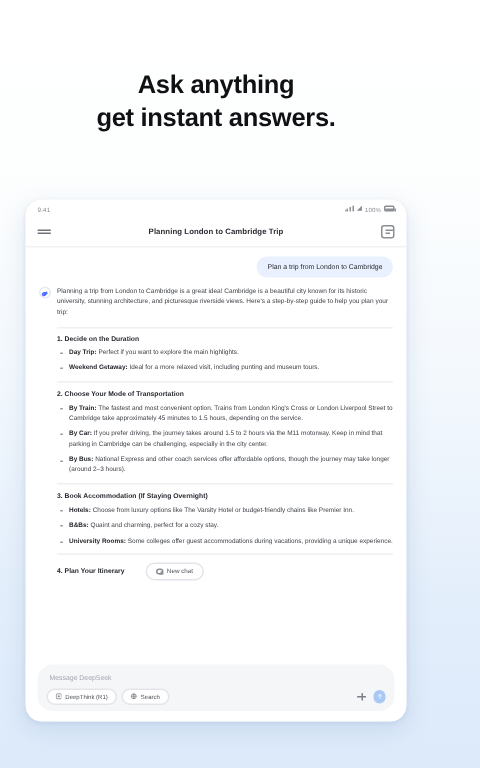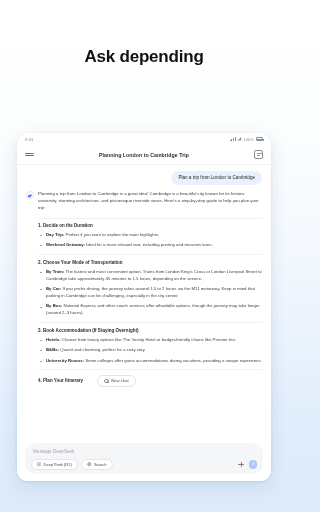--- a/index.html
+++ b/index.html
@@ -157,21 +157,22 @@
     width:8.4px; height:8.4px; border-radius:50%;
     background:#a8c8f5; display:flex; align-items:center; justify-content:center;
     cursor:pointer;
   }
   .send svg { width:4.6px; height:4.6px; display:block; }
 </style>
 </head>
 <body>
 
 <div class="hero">
-  <span>Ask depending</span>
+  <span>Ask anything</span>
+  <span class="l2">get instant answers.</span>
 </div>
 
 <div class="device">
 
   <div class="statusbar">
     <span>9:41</span>
     <span class="status-right">
       <span class="sig">
           <i></i>
           <i></i>

